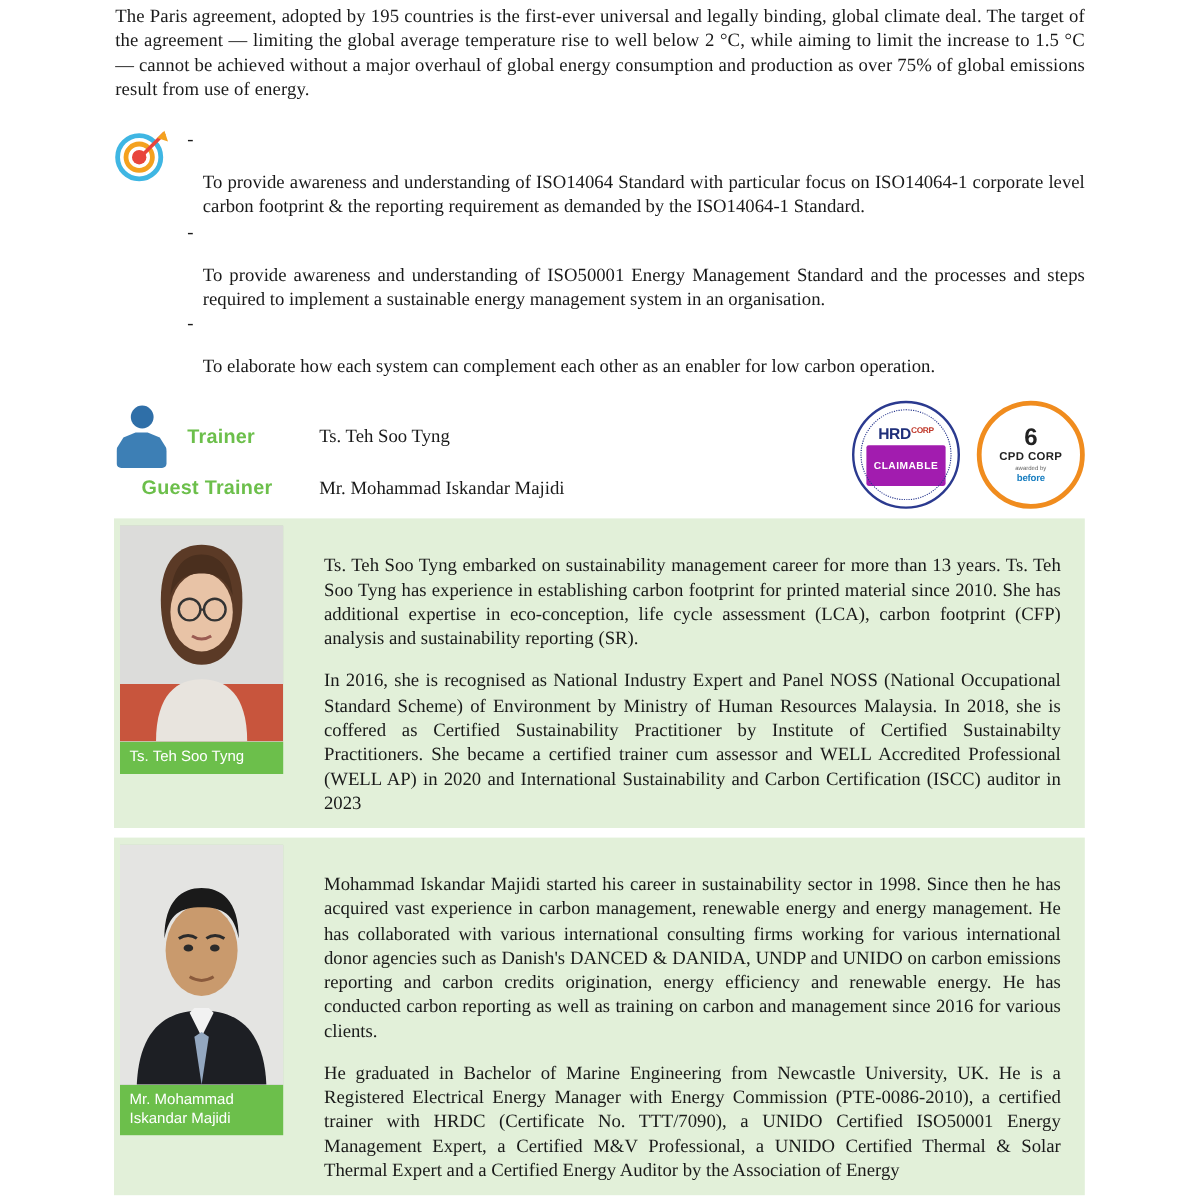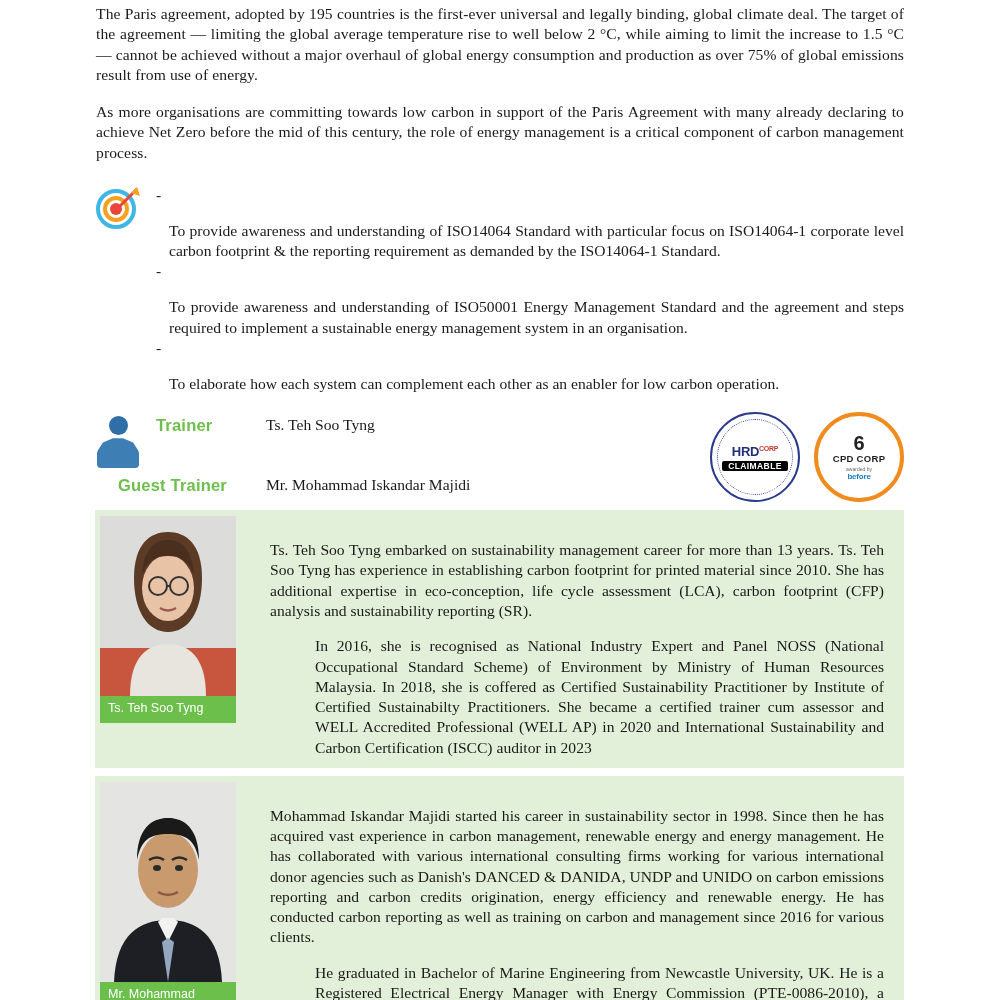--- a/index.html
+++ b/index.html
@@ -94,21 +94,21 @@
   }
 
   
   .trainer-block {
     position: relative;
     margin-top: 22px;
     min-height: 80px;
   }
   .trainer-row {
     display: flex;
-    align-items: flex-start;
+    align-items: center;
   }
   .trainer-icon-col {
     width: 60px;
     flex: 0 0 60px;
   }
   .person-icon {
     width: 44px; height: 52px; position: relative;
   }
   .person-head {
     position:absolute; left:13px; top:0; width:19px; height:19px;
@@ -120,21 +120,21 @@
     border-radius: 16px 16px 4px 4px;
     clip-path: polygon(0% 100%, 0% 45%, 14% 14%, 38% 0%, 62% 0%, 86% 14%, 100% 45%, 100% 100%);
   }
   .trainer-label {
     width: 110px; flex: 0 0 110px;
   }
   .trainer-label.guest { width: 148px; flex: 0 0 148px; margin-left: -38px;}
   .trainer-name {
     font-size: 15.6px;
   }
-  .trainer-row2 { margin-top: 8px; display:flex; align-items:flex-start; }
+  .trainer-row2 { margin-top: 8px; display:flex; align-items:flex-end; }
 
   
   .badges {
     position: absolute;
     right: 0px;
     top: -4px;
     display: flex;
     align-items: center;
     gap: 14px;
   }
@@ -152,24 +152,24 @@
   }
   .hrd-top {
     font-family: "Liberation Sans", sans-serif;
     font-weight: bold; font-size: 13px; color:#1f2f7a;
     background:#ffffff;
     letter-spacing:-0.3px;
   }
   .hrd-top .corp { font-size:7px; vertical-align: super; color:#c0392b;}
   .hrd-bar {
     margin-top:2px;
-    background:#000000; color:#fff;
+    background:#a21caf; color:#fff;
     font-family: "Liberation Sans", sans-serif;
     font-size:8.5px; font-weight:bold;
-    padding:0 6px; border-radius:2px;
+    padding:12px 6px; border-radius:2px;
     letter-spacing:0.4px;
   }
   .cpd-badge {
     width: 82px; height: 82px; border-radius: 50%;
     border: 4px solid #f08c1e;
     display:flex; flex-direction:column; align-items:center; justify-content:center;
     background:#fff;
     text-align:center;
   }
   .cpd-num {
@@ -222,30 +222,29 @@
     line-height: 1.25;
   }
   .bio-right {
     flex: 1;
     padding: 30px 20px 10px 18px;
     font-size: 15.6px;
     line-height: 1.30;
     text-align: justify;
   }
   .bio-right p { margin: 0 0 15px 0; }
-  .bio-right p:last-child { margin-bottom: 0; margin-left: 45px; }
+  .bio-right p:last-child { margin-bottom: 0; }
 </style>
 </head>
 <body>
 
 <div class="page">
 
   <div class="intro">
     <p class="body-text">The Paris agreement, adopted by 195 countries is the first-ever universal and legally binding, global climate deal. The target of the agreement — limiting the global average temperature rise to well below 2 °C, while aiming to limit the increase to 1.5 °C — cannot be achieved without a major overhaul of global energy consumption and production as over 75% of global emissions result from use of energy.</p>
-    <p class="body-text">As more organisations are committing towards low carbon in support of the Paris Agreement with many already declaring to achieve Net Zero before the mid of this century, the role of energy management is a critical component of carbon management process.</p>
   </div>
 
   <div class="objective-row">
     <div class="obj-icon-col">
       <div class="target-icon">
         <div class="ring ring1"></div>
         <div class="ring ring2"></div>
         <div class="ring ring3"></div>
         <svg class="arrow" viewBox="0 0 28 28">
           <line x1="2" y1="26" x2="24" y2="4" stroke="#e8453c" stroke-width="3"></line>
@@ -253,21 +252,21 @@
         </svg>
       </div>
     </div>
     <div class="obj-list">
       <div class="obj-item">
         <span class="obj-dash">-</span>
         <span class="obj-text">To provide awareness and understanding of ISO14064 Standard with particular focus on ISO14064-1 corporate level carbon footprint &amp; the reporting requirement as demanded by the ISO14064-1 Standard.</span>
       </div>
       <div class="obj-item">
         <span class="obj-dash">-</span>
-        <span class="obj-text">To provide awareness and understanding of ISO50001 Energy Management Standard and the agreement and steps required to implement a sustainable energy management system in an organisation.</span>
+        <span class="obj-text">To provide awareness and understanding of ISO50001 Energy Management Standard and the processes and steps required to implement a sustainable energy management system in an organisation.</span>
       </div>
       <div class="obj-item">
         <span class="obj-dash">-</span>
         <span class="obj-text">To elaborate how each system can complement each other as an enabler for low carbon operation.</span>
       </div>
     </div>
   </div>
 
   <div class="trainer-block">
     <div class="trainer-row">

